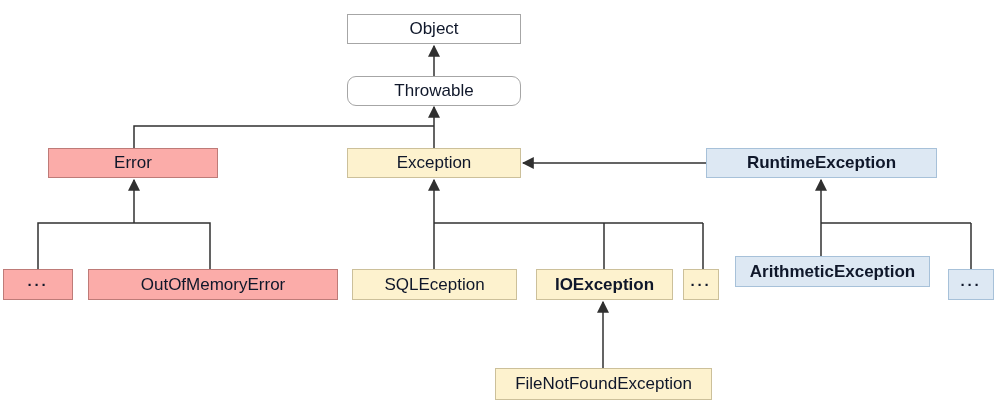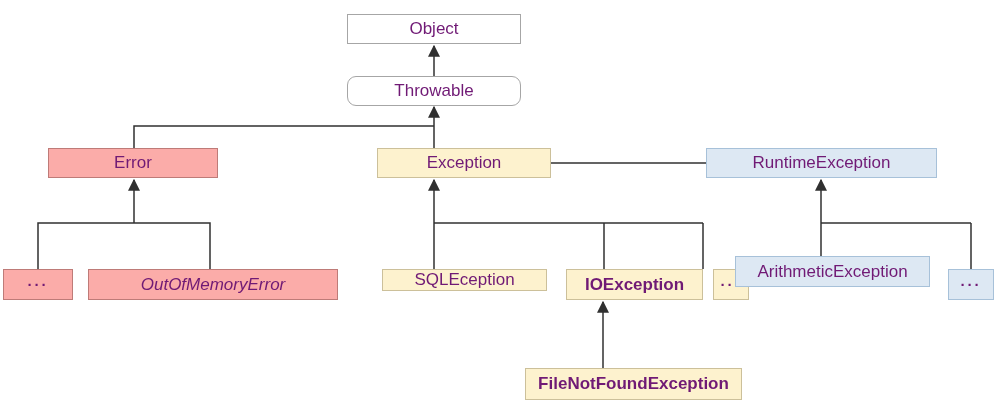--- a/index.html
+++ b/index.html
@@ -9,29 +9,29 @@
     background:#ffffff;
     font-family:"Liberation Sans","DejaVu Sans",sans-serif;
     overflow:hidden;
   }
   .lines{position:absolute;left:0;top:0;width:1003px;height:407px;}
   .node{
     position:absolute;
     box-sizing:border-box;
     display:flex;align-items:center;justify-content:center;
     font-size:17px;
-    color:#701a75;
+    color:#0f172a;
     white-space:nowrap;
     background:#ffffff;
     border:1px solid #a6a6a6;
   }
   .c-white{background:#ffffff;border-color:#a6a6a6;}
   .c-pink{background:#fbaca9;border-color:#be7b78;}
-  .c-yellow{background:#fdf2ce;border-color:#ccc09a;margin-left:30px;}
-  .c-blue{background:#dde8f3;border-color:#a7c1d9;}
+  .c-yellow{background:#fdf2ce;border-color:#ccc09a;}
+  .c-blue{background:#dde8f3;border-color:#a7c1d9;font-weight:bold;}
   .dots{letter-spacing:2px;font-weight:bold;font-size:15px;}
 </style>
 </head>
 <body>
 
 <div class="canvas">
 
   <svg class="lines" viewBox="0 0 1003 407" xmlns="http://www.w3.org/2000/svg">
     <defs>
       <marker id="arrow" viewBox="0 0 10 10" refX="9" refY="5" markerWidth="8" markerHeight="8" orient="auto-start-reverse">
@@ -80,41 +80,41 @@
   </div>
 
   <div class="node c-blue" style="left:706px;top:148px;width:231px;height:30px;">
     <span>RuntimeException</span>
   </div>
 
   <div class="node c-pink dots" style="left:3px;top:269px;width:70px;height:31px;">
     <span>···</span>
   </div>
 
-  <div class="node c-pink" style="left:88px;top:269px;width:250px;height:31px;font-style:italic;">
+  <div class="node c-pink" style="left:88px;top:269px;width:250px;height:31px;">
     <span>OutOfMemoryError</span>
   </div>
 
-  <div class="node c-yellow" style="left:352px;top:269px;width:165px;height:22px;">
+  <div class="node c-yellow" style="left:352px;top:269px;width:165px;height:31px;">
     <span>SQLEception</span>
   </div>
 
   <div class="node c-yellow" style="left:536px;top:269px;width:137px;height:31px;font-weight:bold;">
     <span>IOException</span>
   </div>
 
   <div class="node c-yellow dots" style="left:683px;top:269px;width:36px;height:31px;">
     <span>···</span>
   </div>
 
   <div class="node c-blue" style="left:735px;top:256px;width:195px;height:31px;">
     <span>ArithmeticException</span>
   </div>
 
   <div class="node c-blue dots" style="left:948px;top:269px;width:46px;height:31px;">
     <span>···</span>
   </div>
 
-  <div class="node c-yellow" style="left:495px;top:368px;width:217px;height:32px;font-weight:bold;">
+  <div class="node c-yellow" style="left:495px;top:368px;width:217px;height:32px;">
     <span>FileNotFoundException</span>
   </div>
 
 </div>
 
 </body></html>

